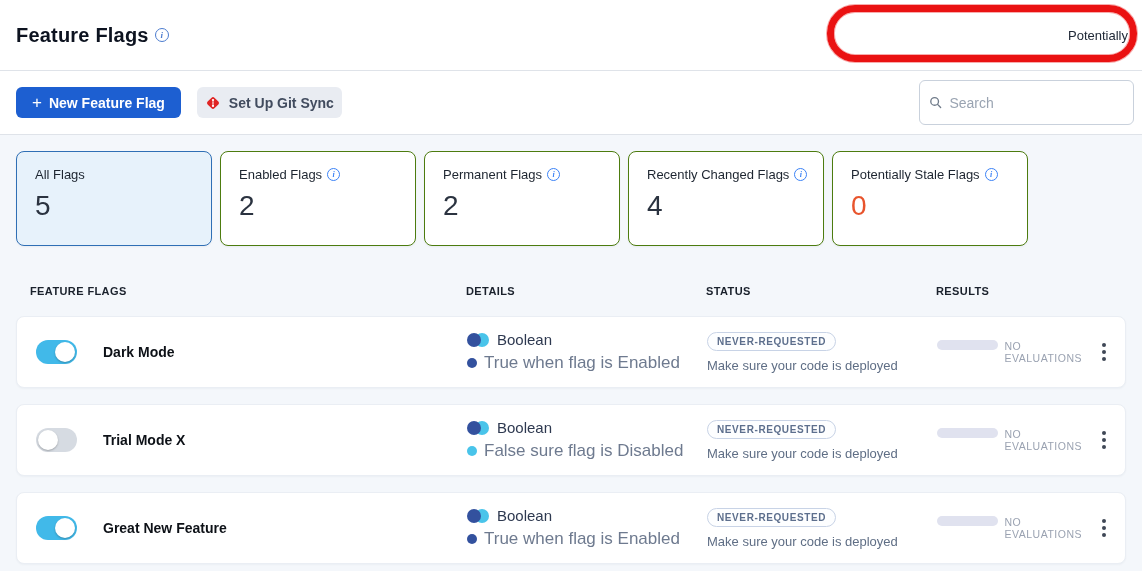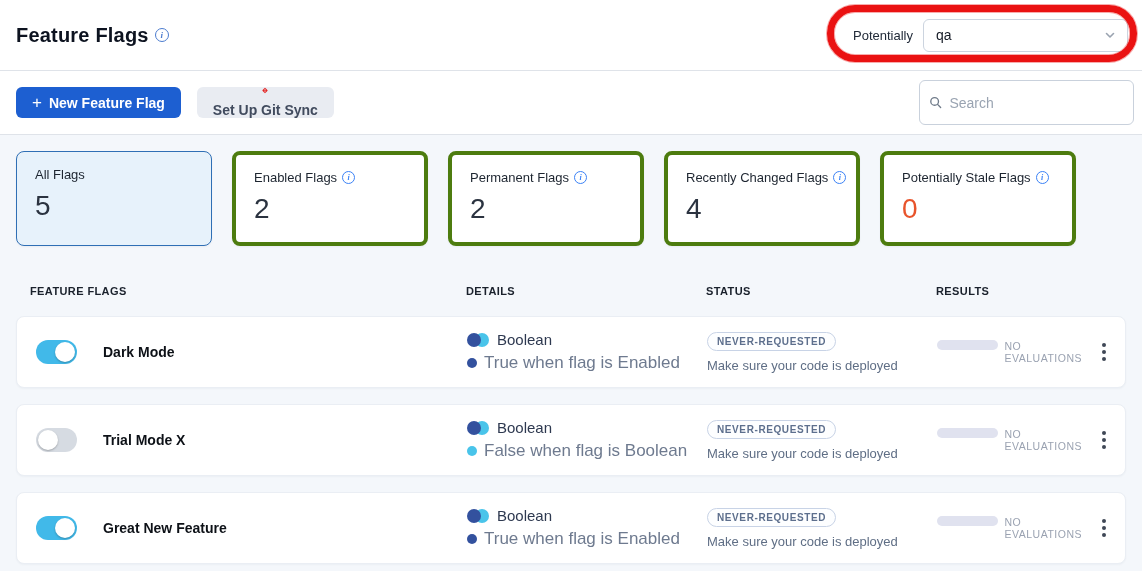--- a/index.html
+++ b/index.html
@@ -23,32 +23,32 @@
     box-shadow:0 0 0 1px rgba(234,18,18,.35), inset 0 0 0 1px rgba(234,18,18,.35); }
 
   .divider { height:1px; background:#dfe3e9; }
 
   
   .toolbar { height:63px; display:flex; align-items:center; padding:0 8px 0 16px; background:#fff; }
   .btn-primary { display:flex; align-items:center; gap:7px; background:#1d5fd1; color:#fff;
     font-size:14px; font-weight:700; border:none; border-radius:6px; height:31px; padding:0 16px; cursor:pointer; }
   .btn-primary .plus { font-size:17px; font-weight:400; line-height:1; }
   .btn-secondary { display:flex; align-items:center; gap:8px; background:#e9ecf2; color:#414b5e;
-    font-size:14px; font-weight:700; border:none; border-radius:6px; height:31px; padding:0 16px; margin-left:16px; cursor:pointer;flex-direction:column; }
+    font-size:14px; font-weight:700; border:none; border-radius:6px; height:31px; padding:0 8px; margin-left:16px; cursor:pointer; }
   .search-box { margin-left:auto; width:215px; height:45px; border:1px solid #c9d1dc; border-radius:6px;
     display:flex; align-items:center; padding:0 9px; background:#fff; }
   .search-box input { border:none; outline:none; font-size:14px; color:#33404f; width:100%; margin-left:7px;
     font-family:"Liberation Sans", sans-serif; }
   .search-box input::placeholder { color:#9aa4b2; }
 
   
   .content { background:#f4f7fb; height:437px; padding:16px; }
 
-  .cards-row { display:flex; gap:20px; margin-bottom:20px; }
-  .stat-card { width:196px; height:95px; background:#fff; border:4px solid #4d7c0f; border-radius:8px;
+  .cards-row { display:flex; gap:8px; margin-bottom:20px; }
+  .stat-card { width:196px; height:95px; background:#fff; border:1px solid #4d7c0f; border-radius:8px;
     padding:15px 0 0 18px; box-shadow:0 1px 2px rgba(20,40,80,.05); cursor:pointer; }
   .stat-card.selected { background:#e7f2fb; border:1.5px solid #2f6fb5; }
   .stat-label { font-size:13px; color:#1d2530; display:flex; align-items:center; }
   .stat-label .info-icon { border-color:#3b82f6; color:#3b82f6; width:13px; height:13px; font-size:8px; }
   .stat-value { font-size:28px; color:#2b3340; margin-top:8px; font-weight:500; }
 
   .table-header { height:50px; display:grid; grid-template-columns:450px 240px 230px 145px 1fr; align-items:center; }
   .col-label { font-size:11px; font-weight:700; letter-spacing:0.4px; color:#1a212c; text-transform:uppercase; }
   .col-label:first-child { padding-left:14px; }
 
@@ -89,26 +89,20 @@
 </style>
 </head>
 <body>
 
 <div class="header">
   <span class="page-title">Feature Flags</span>
   <span class="info-icon">i</span>
 
   <div class="env-group">
     <span class="env-label">Potentially</span>
-    <div class="env-select">
-      <span class="env-value">qa</span>
-      <svg width="14" height="14" viewBox="0 0 14 14">
-        <polyline points="3.5,5.5 7,9 10.5,5.5" fill="none" stroke="#9aa3b0" stroke-width="1.6" stroke-linecap="round" stroke-linejoin="round"></polyline>
-      </svg>
-    </div>
   </div>
   <div class="annotation-ring"></div>
 </div>
 
 <div class="divider"></div>
 
 <div class="toolbar">
   <button class="btn-primary">
     <span class="plus">+</span>
     <span>New Feature Flag</span>
@@ -229,21 +223,21 @@
     <div class="cell-details">
       <div class="type-line">
         <span class="bool-icon">
               <span class="c1"></span>
               <span class="c2"></span>
             </span>
         <span>Boolean</span>
       </div>
       <div class="value-line">
         <span class="value-dot" style="background: rgb(73, 196, 234);"></span>
-        <span>False when flag is Boolean</span>
+        <span>False sure flag is Disabled</span>
       </div>
     </div>
     <div class="cell-status">
       <span class="status-badge">NEVER-REQUESTED</span>
       <span class="status-text">Make sure your code is deployed</span>
     </div>
     <div class="cell-results">
       <div class="results-bar"></div>
       <span class="results-text">NO EVALUATIONS</span>
     </div>

